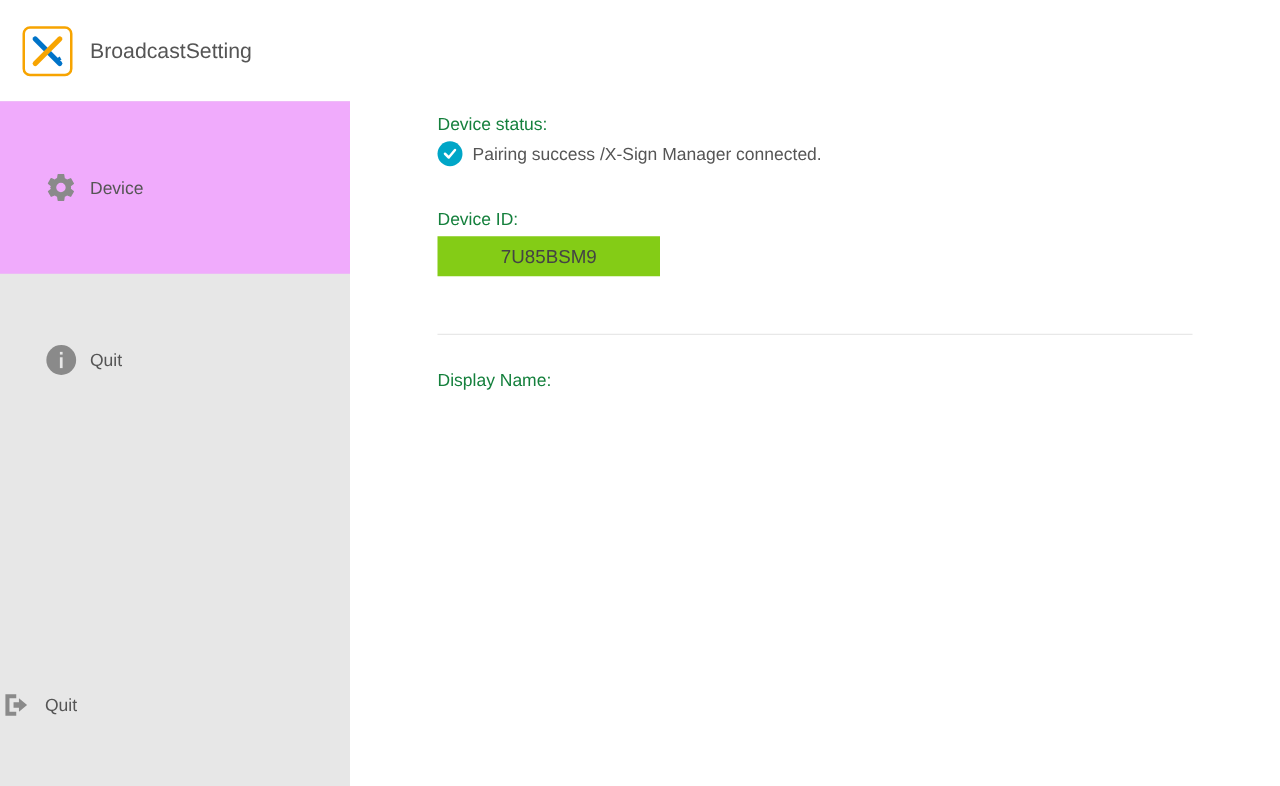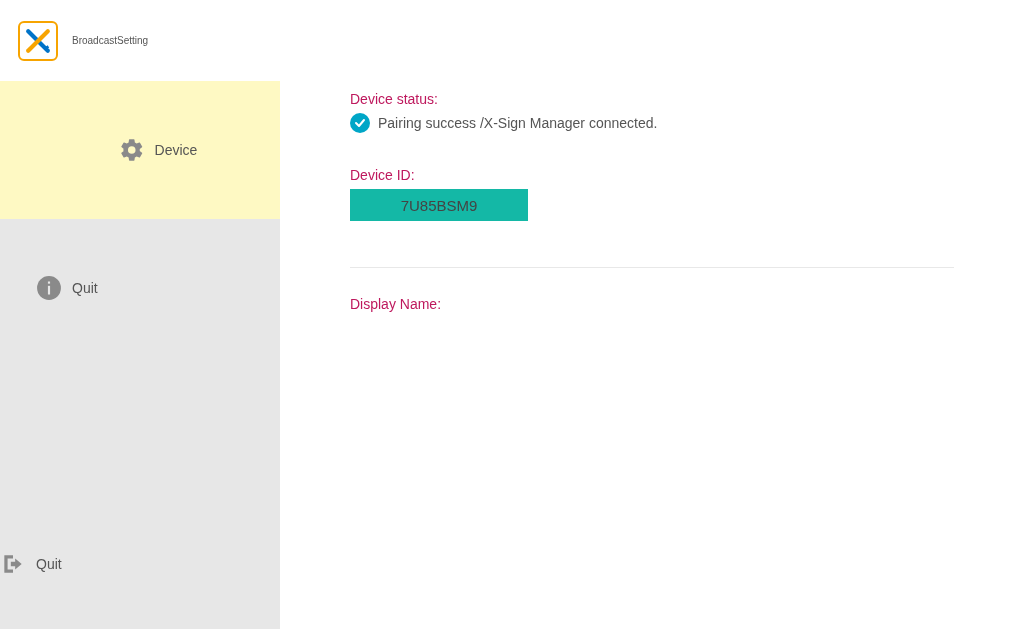--- a/index.html
+++ b/index.html
@@ -1,38 +1,38 @@
 <!DOCTYPE html>
 <html><head>
   <meta charset="utf-8">
   <style>
     * { box-sizing: border-box; margin: 0; padding: 0; }
     html, body { width: 1024px; height: 629px; overflow: hidden; font-family: Arial, Helvetica, sans-serif; background: #ffffff; color: #555; }
     .app { display: flex; flex-direction: column; height: 100%; }
     .header { display: flex; align-items: center; height: 81px; padding-left: 18px; background: #ffffff; }
     .logo-box { width: 40px; height: 40px; border: 2px solid #f7a400; border-radius: 6px; display: flex; align-items: center; justify-content: center; margin-right: 14px; }
     .logo-box svg { width: 28px; height: 28px; }
-    .app-title { font-size: 10px; color: #555; }
+    .app-title { font-size: 17px; color: #555; }
     .body { display: flex; flex: 1; min-height: 0; }
     .sidebar { width: 280px; background: #e7e7e7; display: flex; flex-direction: column; }
     .side-item { display: flex; align-items: center; height: 138px; padding-left: 36px; cursor: pointer; }
-    .side-item.active { background: #fef9c3; justify-content: center; }
+    .side-item.active { background: #f0abfc; }
     .side-item .icon-wrap { width: 26px; height: 26px; display: flex; align-items: center; justify-content: center; color: #8a8a8a; margin-right: 10px; }
     .side-item .label { font-size: 14px; color: #555; }
     .side-spacer { flex: 1; }
     .side-quit { display: flex; align-items: center; height: 130px; cursor: pointer; }
     .side-quit .icon-wrap { width: 26px; height: 26px; display: flex; align-items: center; justify-content: center; color: #8a8a8a; margin-right: 10px; }
     .side-quit .label { font-size: 14px; color: #555; }
     .main { flex: 1; padding: 10px 70px 0 70px; }
-    .field-label { font-size: 14px; color: #be185d; margin-bottom: 6px; }
+    .field-label { font-size: 14px; color: #15803d; margin-bottom: 6px; }
     .status-row { display: flex; align-items: center; margin-top: 4px; margin-bottom: 34px; }
     .status-icon { width: 20px; height: 20px; border-radius: 50%; background: #00a6c7; display: flex; align-items: center; justify-content: center; margin-right: 8px; flex-shrink: 0; }
     .status-icon svg { width: 12px; height: 12px; }
     .status-text { font-size: 14px; color: #555; }
-    .value-box { width: 178px; height: 32px; background: #14b8a6; display: flex; align-items: center; justify-content: center; font-size: 15px; color: #444; }
+    .value-box { width: 178px; height: 32px; background: #84cc16; display: flex; align-items: center; justify-content: center; font-size: 15px; color: #444; }
     .divider { height: 1px; background: #e8e8e8; margin: 46px 0 28px 0; }
   </style>
 </head>
 <body>
 
 <div class="app">
   <div class="header">
     <div class="logo-box">
       <svg viewBox="0 0 40 40">
         <path d="M6 6 L34 34" stroke="#0073c8" stroke-width="6" stroke-linecap="round" fill="none"></path>

